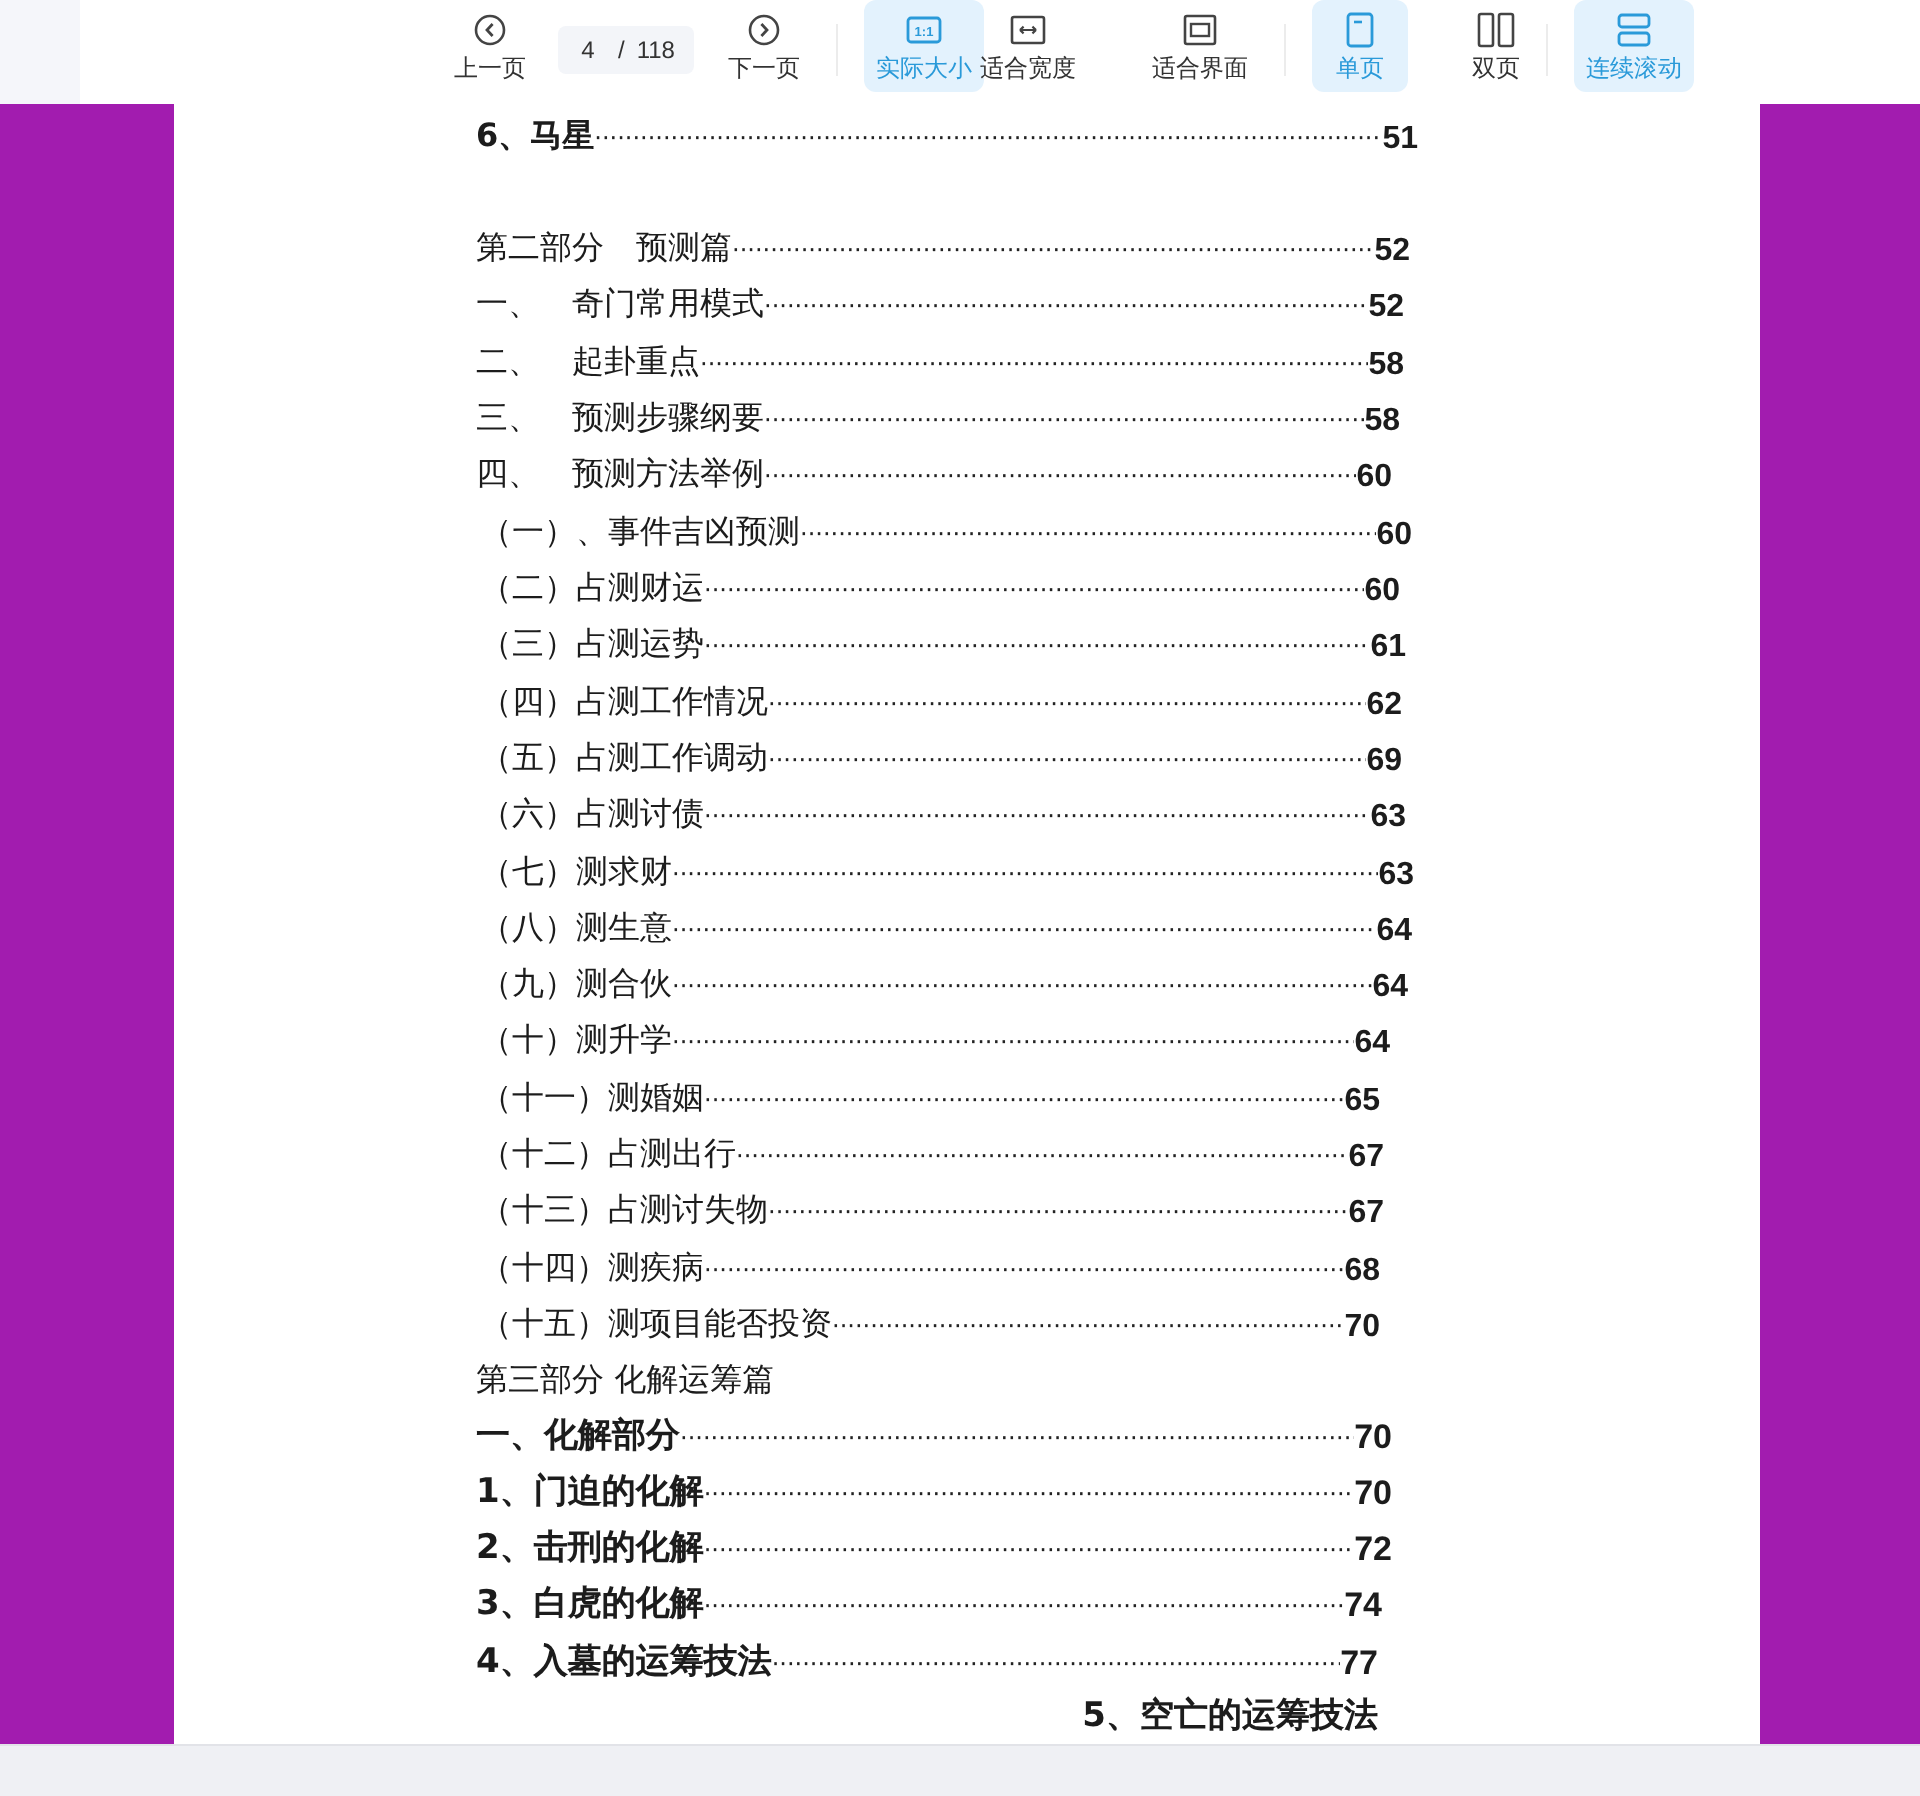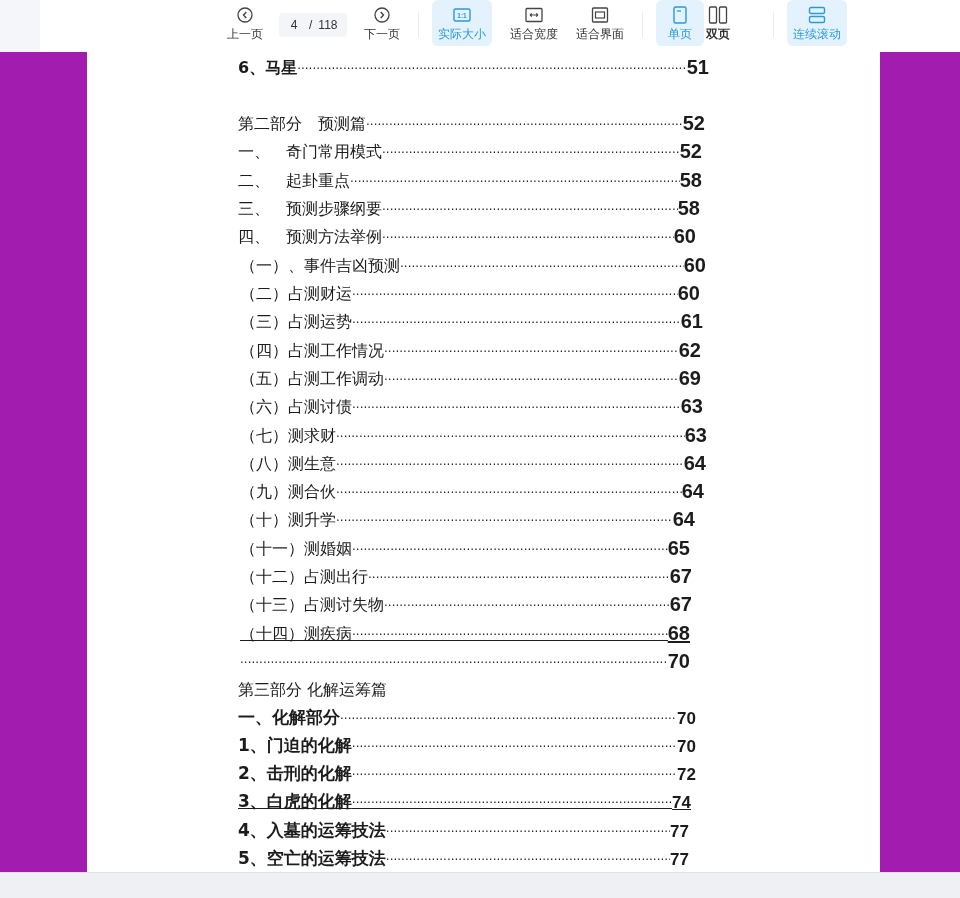--- a/index.html
+++ b/index.html
@@ -51,21 +51,21 @@
     }
     .toc { position: absolute; left: 0; top: 0; width: 793px; }
     .row {
       position: absolute; left: 0; height: 24px;
       font-family: "DejaVu Sans", "Liberation Sans", sans-serif;
       font-size: 16px; color: #1c1c1c; white-space: nowrap;
       display: flex; align-items: flex-end;
     }
     .row .t { white-space: nowrap; }
     .row .dots { flex: 1; overflow: hidden; white-space: nowrap; letter-spacing: 0px; font-size: 12px; line-height: 16px; padding-bottom: 2px; color: #222; }
-    .row .p { font-weight: bold; font-family: "Liberation Sans", sans-serif; font-size: 20px; }
+    .row .p { font-weight: bold; font-family: "Liberation Sans", sans-serif; font-size: 16px; }
     .row.bold .t { font-weight: bold; }
     .row.big { font-size: 17px; }
     .row.big .t { font-weight: bold; }
     .row.big .p { font-size: 17px; }
 
     .statusbar {
       position: absolute; left: 0; top: 872px; width: 960px; height: 26px;
       background: #eff0f4; border-top: 1px solid #e2e3e8;
     }
   </style>
@@ -104,21 +104,21 @@
   <div class="tb-btn active" style="left:392px;width:60px;">
     <span class="ic">
       <svg width="18" height="16" viewBox="0 0 18 16">
           <rect x="1" y="2" width="16" height="12" rx="1.5" fill="none" stroke="#2a9ad9" stroke-width="1.4"></rect>
           <text x="9" y="11" font-size="6.5" font-weight="bold" text-anchor="middle" fill="#2a9ad9" font-family="Liberation Sans, sans-serif">1:1</text>
         </svg>
     </span>
     <span class="lbl">实际大小</span>
   </div>
 
-  <div class="tb-btn" style="left:468px;width:52px;">
+  <div class="tb-btn" style="left:448px;width:52px;">
     <span class="ic">
       <svg width="18" height="16" viewBox="0 0 18 16">
           <rect x="1" y="1.5" width="16" height="13" rx="1" fill="none" stroke="#444" stroke-width="1.3"></rect>
           <path d="M5 8 H13 M5 8 L6.8 6.3 M5 8 L6.8 9.7 M13 8 L11.2 6.3 M13 8 L11.2 9.7" fill="none" stroke="#444" stroke-width="1.1"></path>
         </svg>
     </span>
     <span class="lbl">适合宽度</span>
   </div>
 
   <div class="tb-btn" style="left:534px;width:52px;">
@@ -136,21 +136,21 @@
   <div class="tb-btn active" style="left:616px;width:48px;">
     <span class="ic">
       <svg width="16" height="18" viewBox="0 0 16 18">
           <rect x="2" y="1" width="12" height="16" rx="1.5" fill="none" stroke="#2a9ad9" stroke-width="1.4"></rect>
           <path d="M5 5 H9" stroke="#2a9ad9" stroke-width="1.3"></path>
         </svg>
     </span>
     <span class="lbl">单页</span>
   </div>
 
-  <div class="tb-btn" style="left:655px;width:46px;font-weight:bold;">
+  <div class="tb-btn" style="left:685px;width:46px;">
     <span class="ic">
       <svg width="20" height="18" viewBox="0 0 20 18">
           <rect x="1.5" y="1" width="7" height="16" rx="1" fill="none" stroke="#444" stroke-width="1.3"></rect>
           <rect x="11.5" y="1" width="7" height="16" rx="1" fill="none" stroke="#444" stroke-width="1.3"></rect>
         </svg>
     </span>
     <span class="lbl">双页</span>
   </div>
 
   <div class="divider" style="left:733px;"></div>
@@ -277,27 +277,28 @@
         <span class="dots">··································································································································</span>
         <span class="p">67</span>
       </div>
 
       <div class="row" style="top:540px;left:153px;width:452px;">
         <span class="t">（十三）占测讨失物</span>
         <span class="dots">··································································································································</span>
         <span class="p"> 67</span>
       </div>
 
-      <div class="row" style="top:569px;left:153px;width:450px;text-decoration:underline;">
+      <div class="row" style="top:569px;left:153px;width:450px;">
         <span class="t">（十四）测疾病</span>
         <span class="dots">··································································································································</span>
         <span class="p">68</span>
       </div>
 
       <div class="row" style="top:597px;left:153px;width:450px;">
+        <span class="t">（十五）测项目能否投资</span>
         <span class="dots">··································································································································</span>
         <span class="p">70</span>
       </div>
 
       <div class="row" style="top:625px;left:151px;width:300px;">
         <span class="t">第三部分 化解运筹篇</span>
       </div>
 
       <div class="row big" style="top:653px;left:151px;width:458px;">
         <span class="t">一、化解部分</span>
@@ -310,33 +311,33 @@
         <span class="dots">··································································································································</span>
         <span class="p">70</span>
       </div>
 
       <div class="row big" style="top:709px;left:151px;width:458px;">
         <span class="t">2、击刑的化解</span>
         <span class="dots">··································································································································</span>
         <span class="p">72</span>
       </div>
 
-      <div class="row big" style="top:737px;left:151px;width:453px;text-decoration:underline;">
+      <div class="row big" style="top:737px;left:151px;width:453px;">
         <span class="t">3、白虎的化解</span>
         <span class="dots">··································································································································</span>
         <span class="p">74</span>
       </div>
 
       <div class="row big" style="top:766px;left:151px;width:451px;">
         <span class="t">4、入墓的运筹技法</span>
         <span class="dots">··································································································································</span>
         <span class="p">77</span>
       </div>
 
-      <div class="row big" style="top:794px;left:151px;width:451px;">
+      <div class="row big" style="top:794px;left:151px;width:451px;flex-direction:column;">
         <span class="t">5、空亡的运筹技法</span>
         <span class="dots">··································································································································</span>
         <span class="p">77</span>
       </div>
 
     </div>
   </div>
 </div>
 
 <div class="statusbar"></div>

